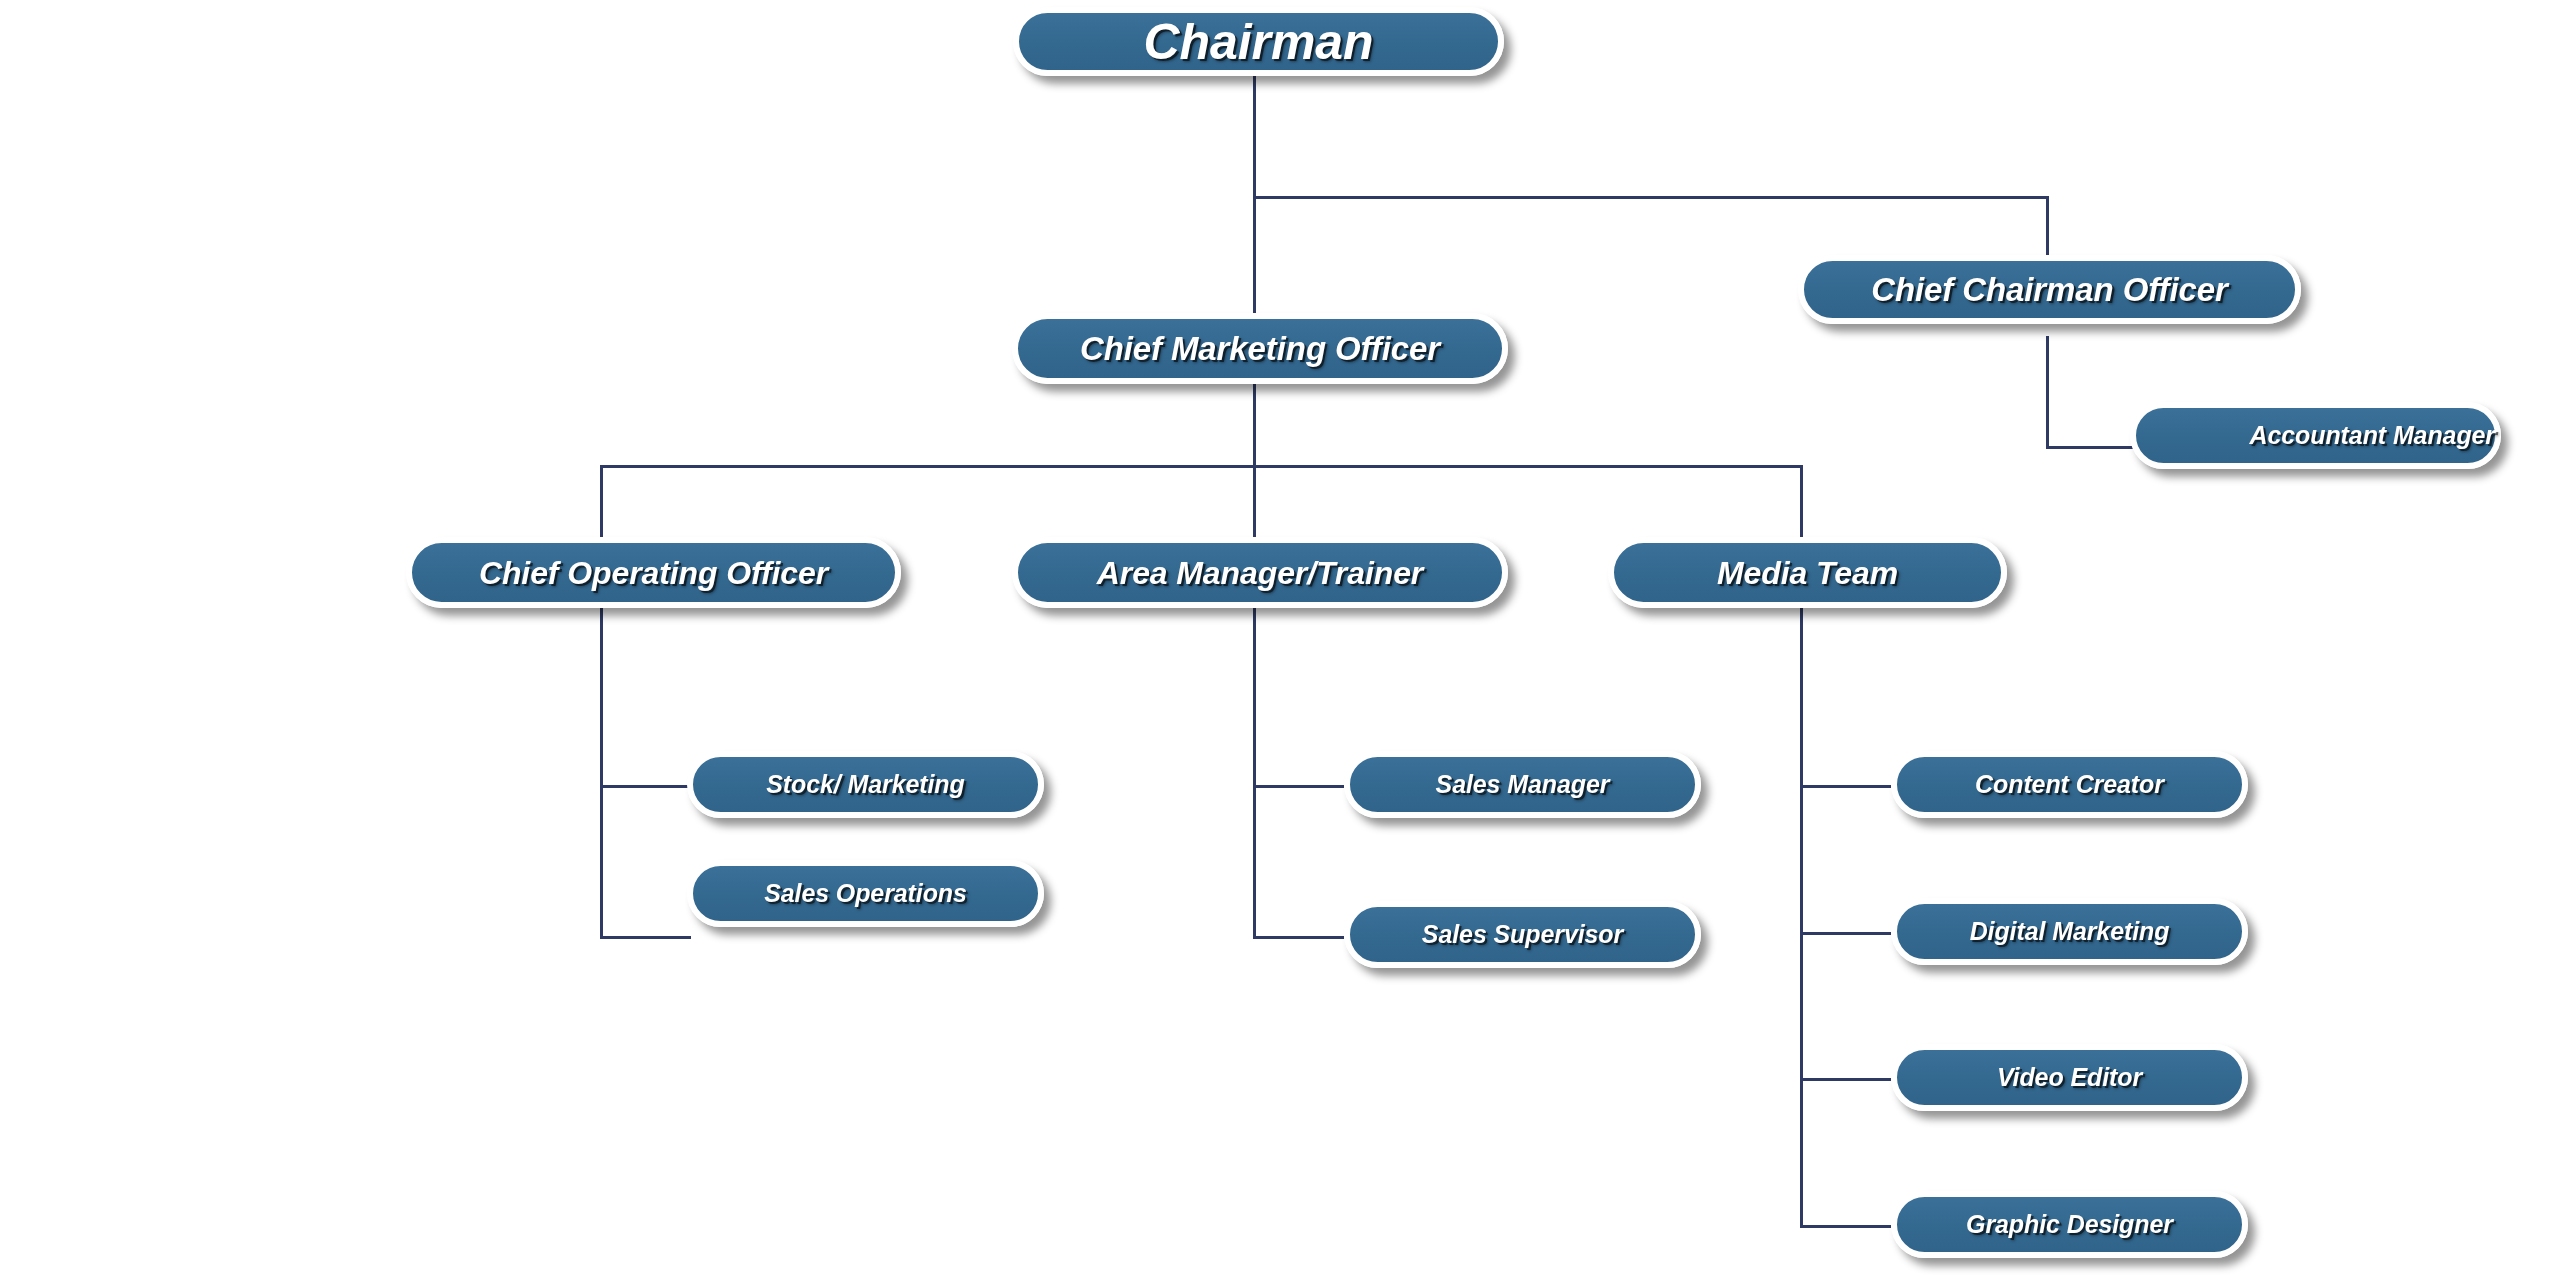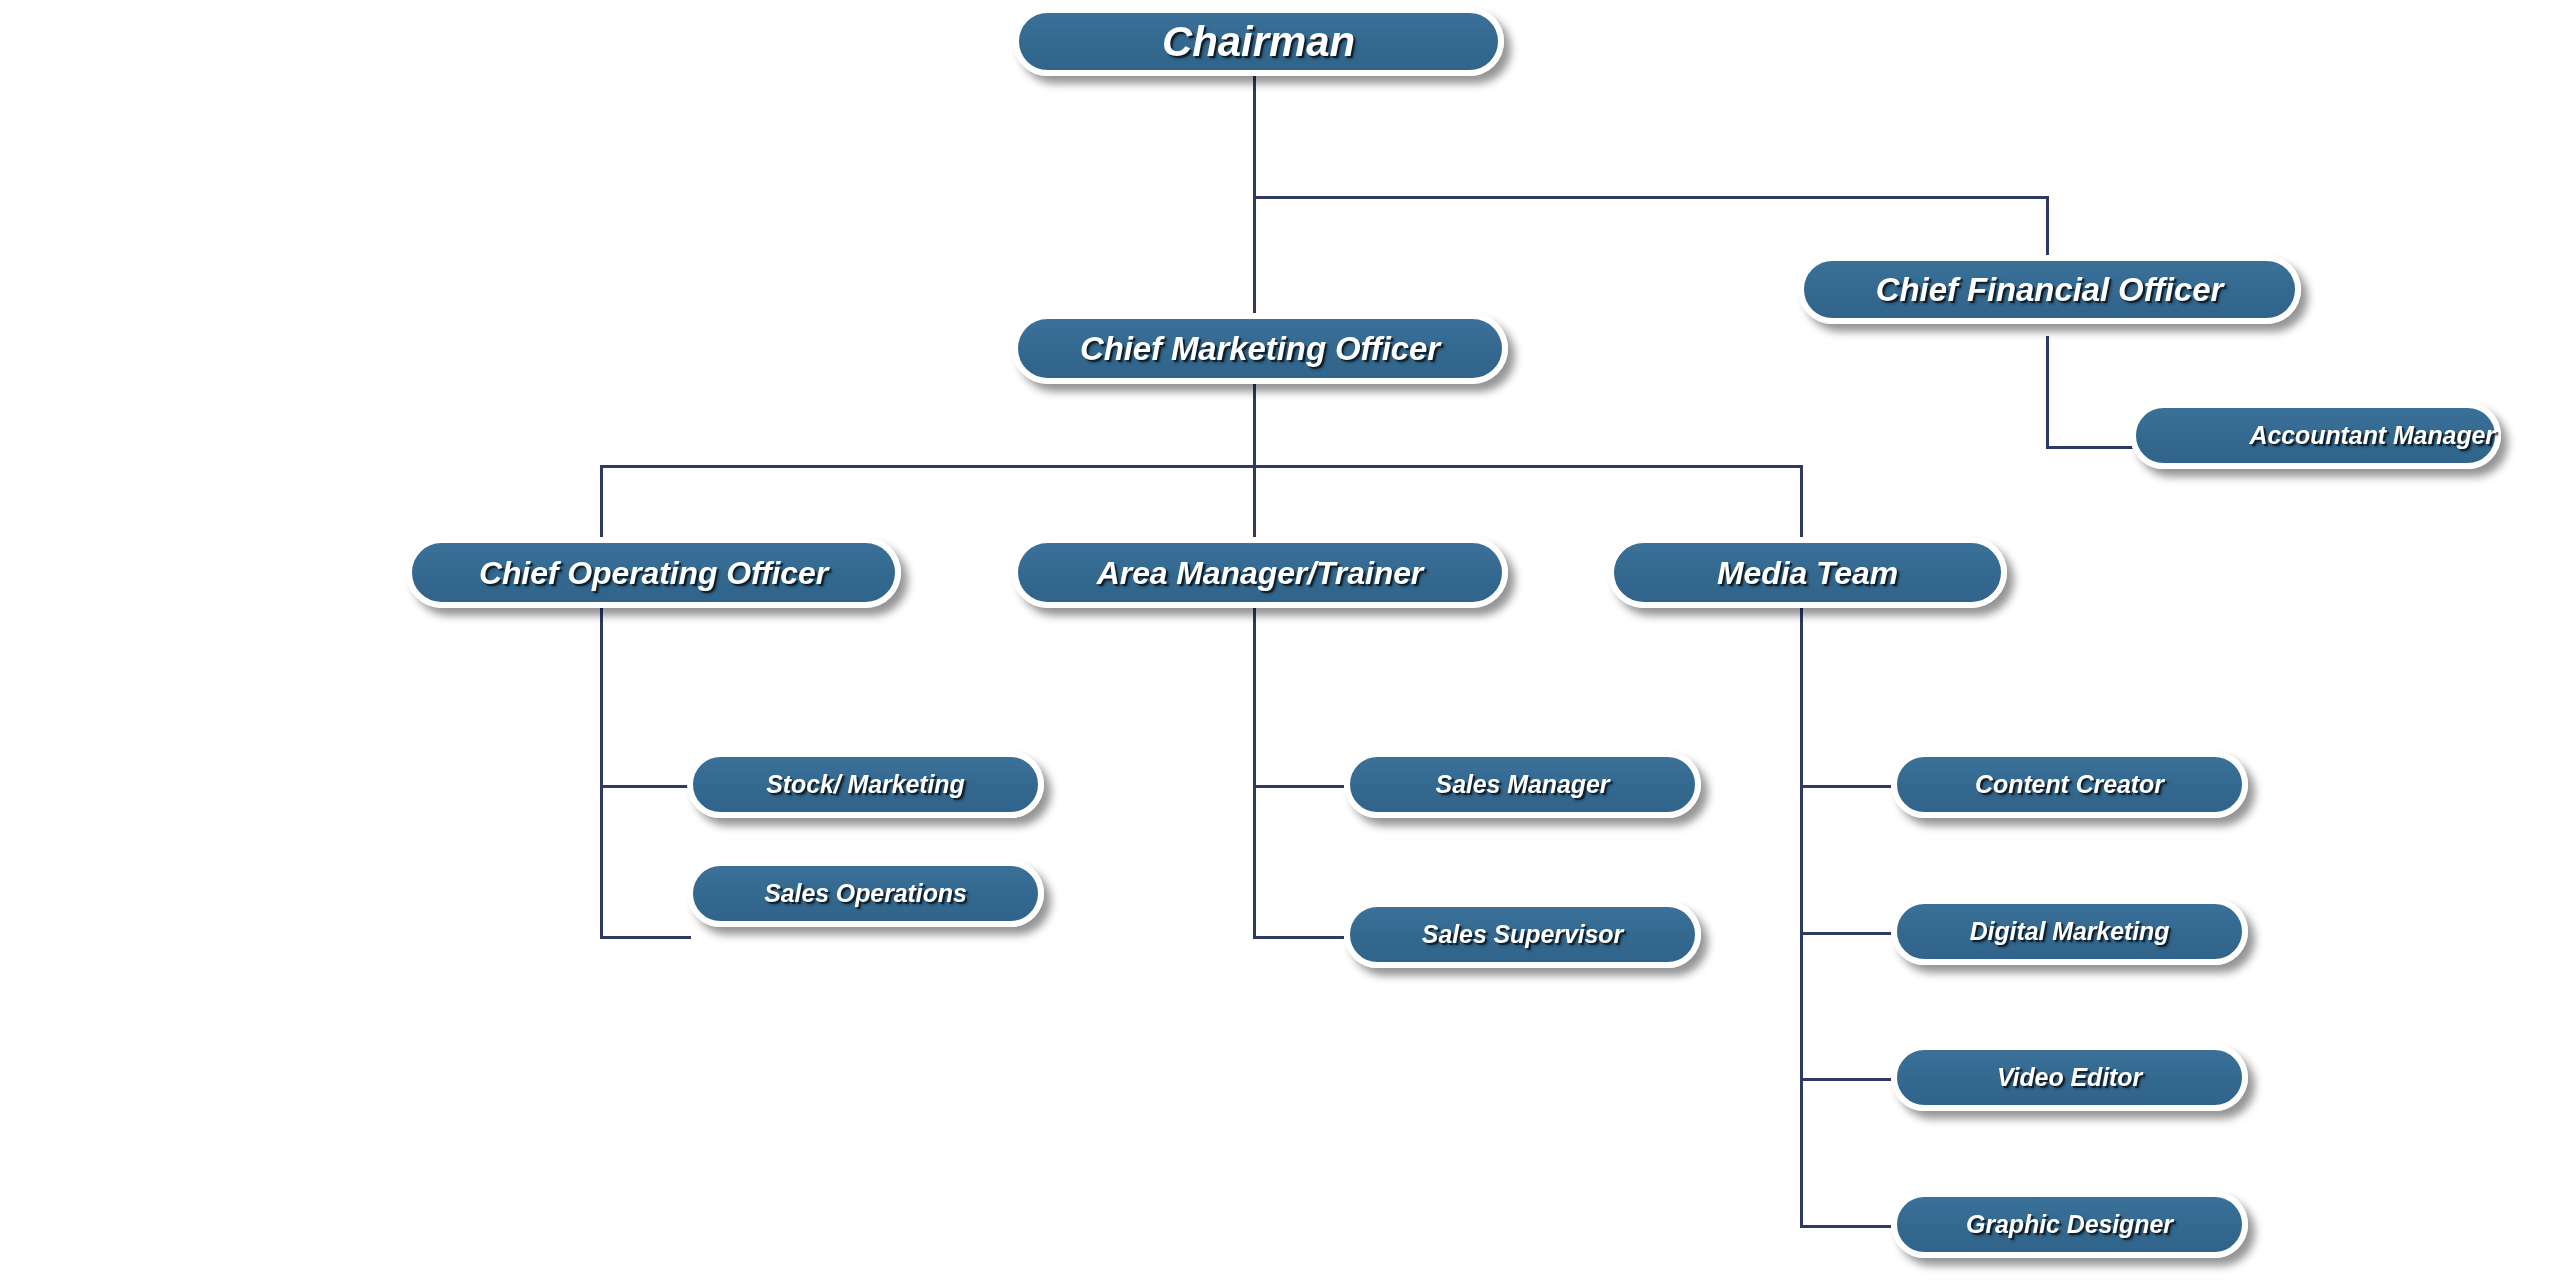--- a/index.html
+++ b/index.html
@@ -47,21 +47,21 @@
     font-weight: bold;
     white-space: nowrap;
     letter-spacing: -0.1px;
     text-shadow:
       2.1px 2.1px 0 rgba(0, 0, 0, 0.55),
       2.8px 2.8px 2.8px rgba(0, 0, 0, 0.35);
     line-height: 1;
   }
 
   
-  .tier-1 .node-label { font-size: 42px; }
+  .tier-1 .node-label { font-size: 50px; }
   .tier-2 .node-label { font-size: 33px; }
   .tier-3 .node-label { font-size: 32px; }
   .tier-4 .node-label { font-size: 25px; }
 </style>
 </head>
 <body>
 
 <div id="chart-canvas">
 
   <div class="conn conn-v" style="left:1253px; top:73px; height:126px;"></div>
@@ -99,21 +99,21 @@
 
   <div class="node tier-1" style="left:1013px; top:7px; width:491px; height:69px;">
     <span class="node-label">Chairman</span>
   </div>
 
   <div class="node tier-2" style="left:1012px; top:313px; width:496px; height:71px;">
     <span class="node-label">Chief Marketing Officer</span>
   </div>
 
   <div class="node tier-2" style="left:1798px; top:255px; width:503px; height:69px;">
-    <span class="node-label">Chief Financial Officer</span>
+    <span class="node-label">Chief Chairman Officer</span>
   </div>
 
   <div class="node tier-4" style="left:2130px; top:402px; width:371px; height:67px;justify-content:flex-end;">
     <span class="node-label">Accountant Manager</span>
   </div>
 
   <div class="node tier-3" style="left:406px; top:537px; width:495px; height:71px;">
     <span class="node-label">Chief Operating Officer</span>
   </div>
 

